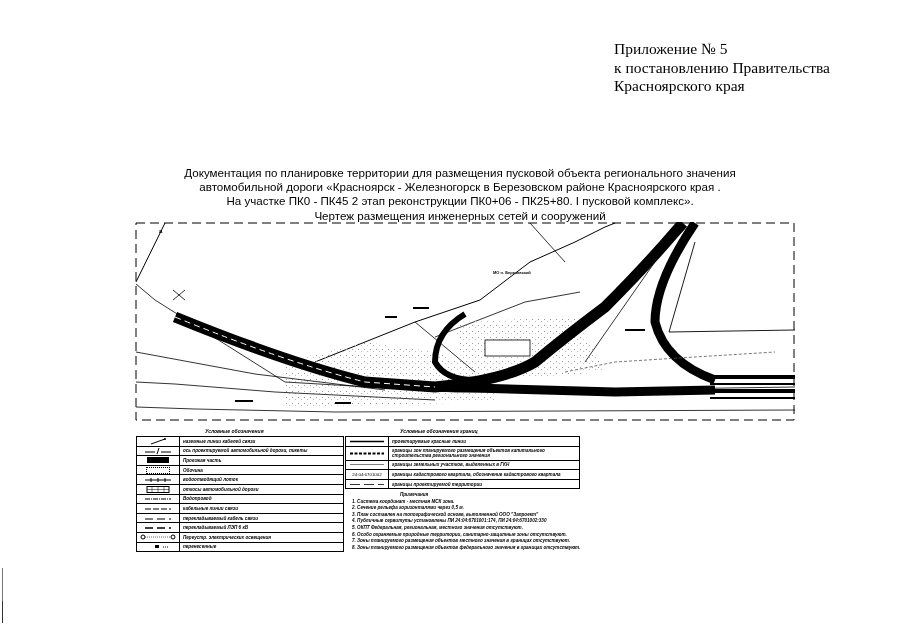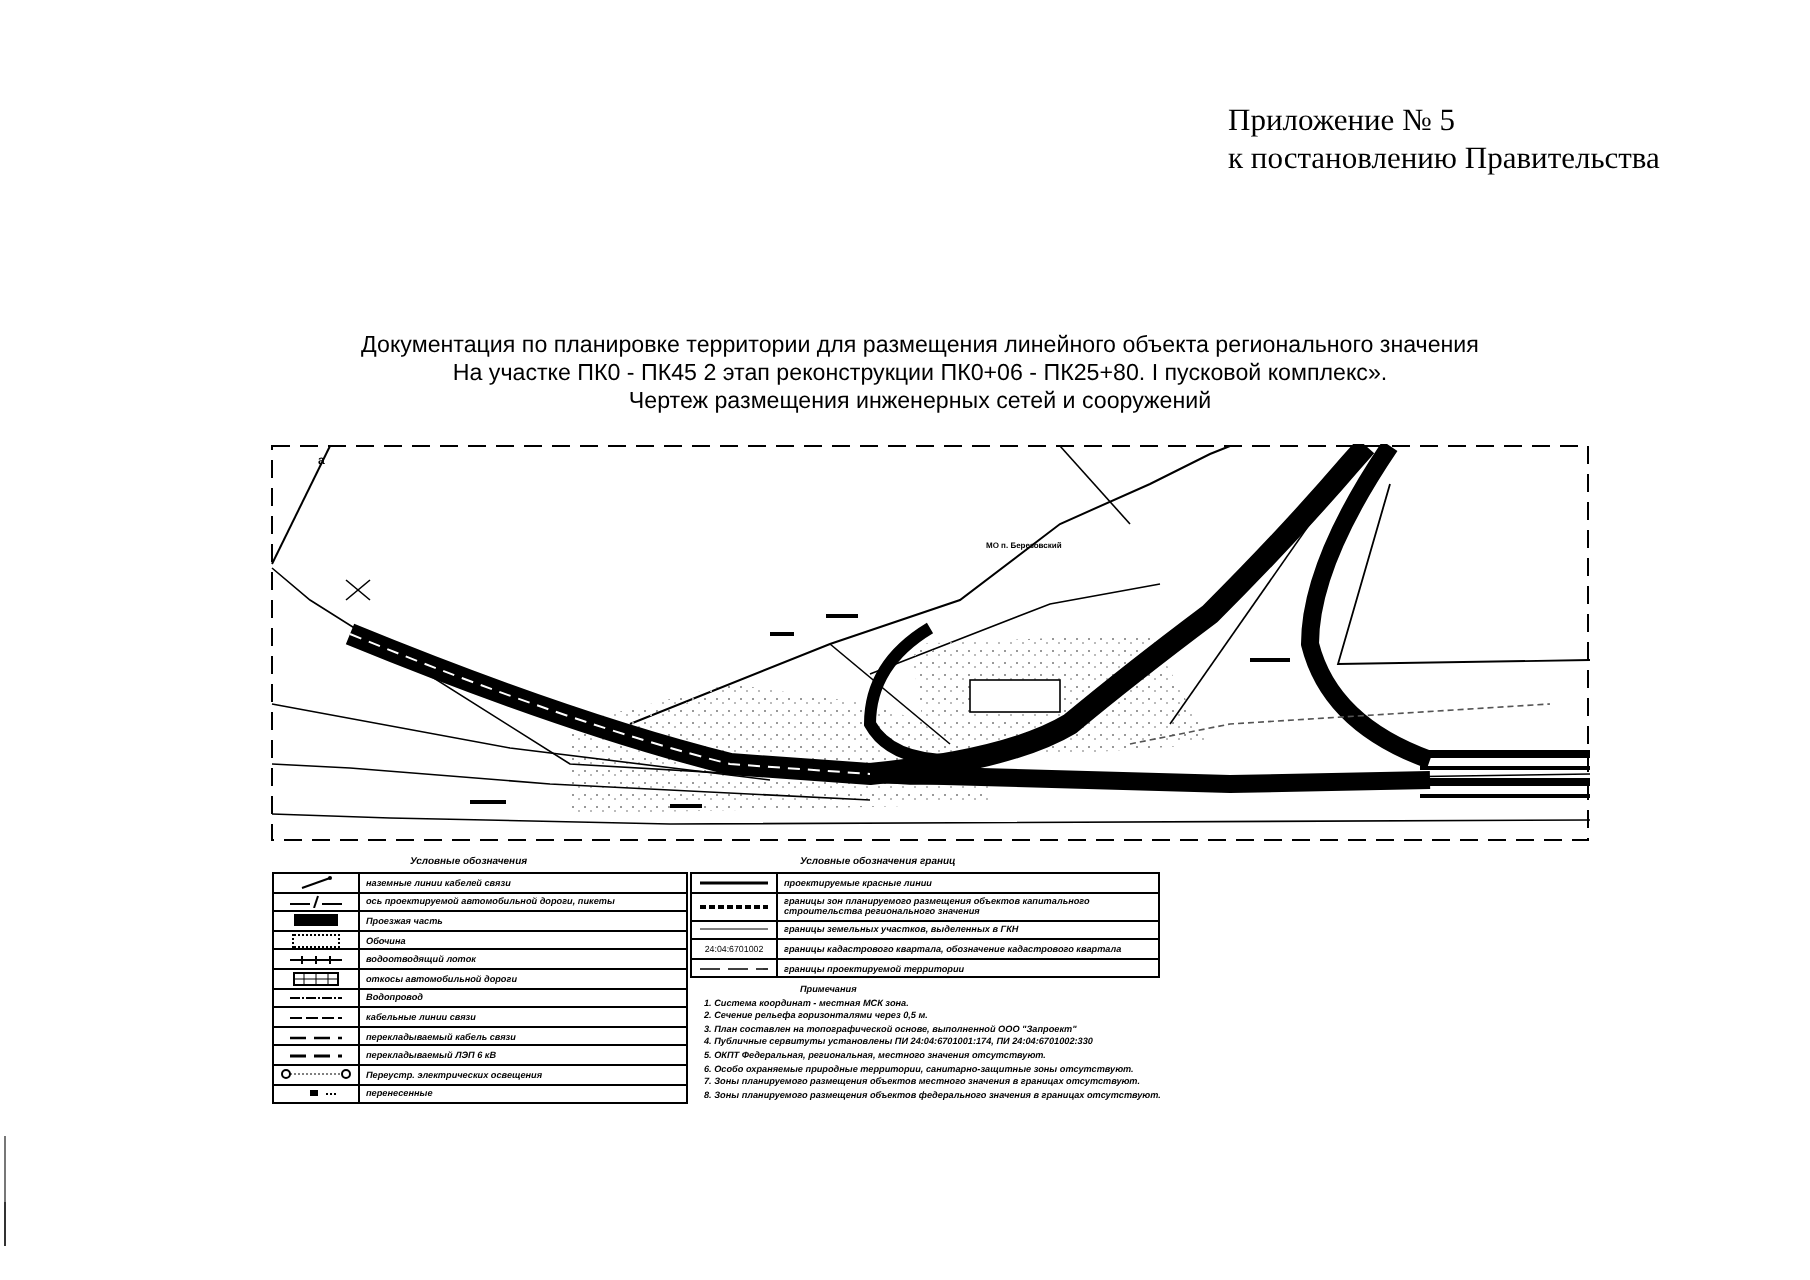--- a/index.html
+++ b/index.html
@@ -1,21 +1,21 @@
 <!DOCTYPE html>
 <html><head>
   <meta charset="utf-8">
   <style>
     html, body { margin: 0; padding: 0; }
     body {
       width: 905px; height: 640px; background: #ffffff; position: relative; overflow: hidden;
       font-family: "Liberation Sans", sans-serif; color: #000;
     }
     .appendix {
-      position: absolute; left: 614px; top: 52px; width: 240px;
+      position: absolute; left: 614px; top: 40px; width: 240px;
       font-family: "Liberation Serif", serif; font-size: 15.5px; line-height: 18.5px;
     }
     .appendix div { white-space: nowrap; }
     .doc-title {
       position: absolute; left: 150px; top: 166px; width: 620px; text-align: center;
       font-family: "Liberation Sans", sans-serif; font-size: 11.6px; line-height: 14.2px;
     }
     .doc-title div { white-space: nowrap; }
     .map-frame {
       position: absolute; left: 135px; top: 222px; width: 660px; height: 200px;
@@ -49,24 +49,26 @@
     .scan-edge-dark {
       position: absolute; left: 2px; top: 601px; width: 1px; height: 22px; background: #333;
     }
   </style>
 </head>
 <body>
 
 <div class="appendix">
   <div>Приложение № 5</div>
   <div>к постановлению Правительства</div>
+  <div>Красноярского края</div>
 </div>
 
 <div class="doc-title">
-  <div>Документация по планировке территории для размещения линейного объекта регионального значения</div>
+  <div>Документация по планировке территории для размещения пусковой объекта регионального значения</div>
+  <div>автомобильной дороги «Красноярск - Железногорск в Березовском районе Красноярского края .</div>
   <div>На участке ПК0 - ПК45 2 этап реконструкции ПК0+06 - ПК25+80. I пусковой комплекс».</div>
   <div>Чертеж размещения инженерных сетей и сооружений</div>
 </div>
 
 <div class="map-frame">
   <svg width="660" height="200" viewBox="0 0 660 200">
     <defs>
       <pattern id="speckle" width="6" height="6" patternUnits="userSpaceOnUse">
         <rect x="1" y="1" width="1" height="1" fill="#999"></rect>
         <rect x="4" y="3" width="1" height="1" fill="#bbb"></rect>

